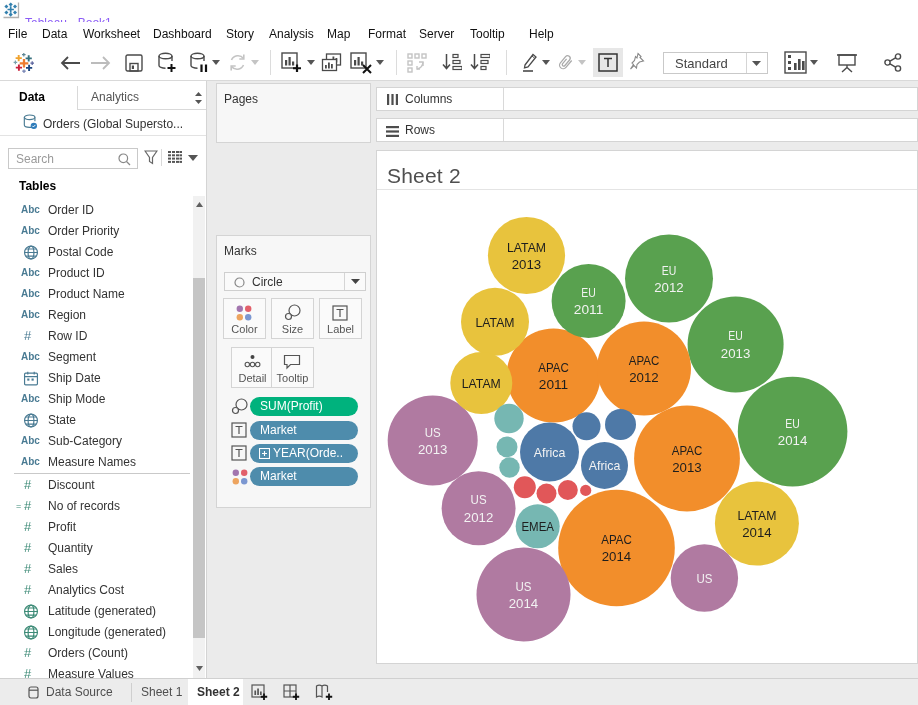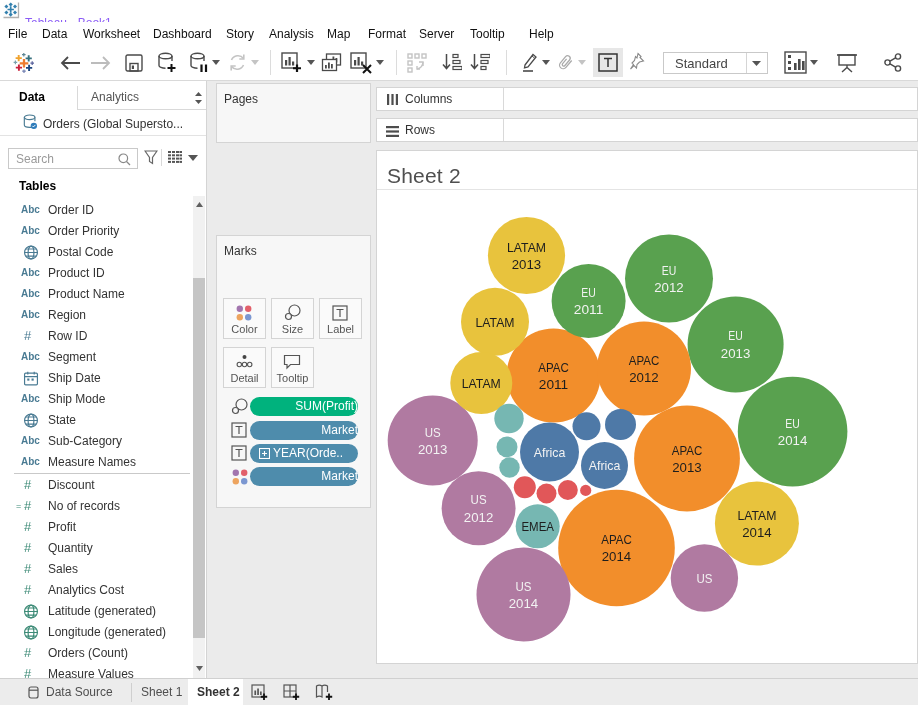--- a/index.html
+++ b/index.html
@@ -38,21 +38,21 @@
 
 #sbar { position:absolute; left:193px; top:115px; width:12px; height:482px; background:#f1f1f1; }
 #sthumb { position:absolute; left:193px; top:197px; width:12px; height:360px; background:#c5c5c5; }
 
 #midpanel { position:absolute; left:207px; top:81px; width:168px; height:597px; background:#ebebeb; }
 .card { position:absolute; left:9px; width:155px; background:#f7f7f7; border:1px solid #d4d4d4; }
 .card .cap { position:absolute; left:7px; top:8px; font-size:12px; color:#333; }
 #combo { position:absolute; left:17px; top:191px; width:142px; height:19px; background:#fafafa; border:1px solid #cfcfcf; }
 .mbtn { position:absolute; width:43px; height:41px; background:#fafafa; border:1px solid #d4d4d4; text-align:center; }
 .mbtn .lbl { position:absolute; left:0; width:100%; bottom:3px; font-size:11px; color:#555; text-align:center; }
-.pillrow { position:absolute; left:0; width:140px; height:19px;text-align:right; }
+.pillrow { position:absolute; left:0; width:140px; height:19px; }
 .pill { position:absolute; left:43px; top:0; width:108px; height:19px; border-radius:9.5px; font-size:12px; color:#fff; padding-left:10px; padding-top:2px; }
 .pgreen { background:#00b27d; }
 .pblue { background:#4e8cac; }
 
 #canvas { position:absolute; left:375px; top:81px; width:543px; height:597px; background:#ebebeb; }
 .shelf { position:absolute; left:1px; width:542px; height:24px; background:#fff; border:1px solid #d4d4d4; }
 .shelf .cap { position:absolute; left:28px; top:4px; font-size:12px; color:#333; }
 .shelf .divl { position:absolute; left:126px; top:0; width:1px; height:22px; background:#d9d9d9; }
 #sheetcard { position:absolute; left:1px; top:69px; width:542px; height:514px; background:#fff; border:1px solid #d4d4d4; }
 #sheettitle { position:absolute; left:10px; top:13px; font-size:21px; color:#4f4f4f; letter-spacing:0.2px; }
@@ -439,20 +439,30 @@
         <path d="M3.5 5 L0 0 H7 Z" fill="#606060"></path>
       </svg>
   </div>
   <div id="midpanel">
     <div class="card" style="top:2px; height:60px;">
         <span class="cap">Pages</span>
       </div>
     <div class="card" style="top:154px; height:273px;">
         <span class="cap">Marks</span>
       </div>
+    <div id="combo">
+      <svg style="position:absolute;left:9px;top:4px" width="11" height="11" viewBox="0 0 11 11">
+          <circle cx="5.5" cy="5.5" r="4.5" stroke="#888" stroke-width="1.2" fill="none"></circle>
+        </svg>
+      <span style="position:absolute;left:27px;top:2px;font-size:12px;color:#333">Circle</span>
+      <span style="position:absolute;left:119px;top:0;width:1px;height:17px;background:#d5d5d5"></span>
+      <svg style="position:absolute;left:126px;top:6px" width="9" height="5" viewBox="0 0 9 5">
+          <path d="M0 0 L9 0 L4.5 5 Z" fill="#444"></path>
+        </svg>
+    </div>
     <div class="mbtn" style="left:16px;top:217px">
       <span style="position:absolute;left:11px;top:5px"><svg width="18" height="18" viewBox="0 0 18 18">
             <circle cx="4.8" cy="4.8" r="3.2" fill="#a275ae"></circle>
             <circle cx="13.2" cy="4.8" r="3.2" fill="#e2606b"></circle>
             <circle cx="4.8" cy="13.2" r="3.2" fill="#eda45f"></circle>
             <circle cx="13.2" cy="13.2" r="3.2" fill="#7b97d1"></circle>
           </svg></span>
       <span class="lbl">Color</span>
     </div>
     <div class="mbtn" style="left:64px;top:217px">
@@ -462,21 +472,21 @@
           </svg></span>
       <span class="lbl">Size</span>
     </div>
     <div class="mbtn" style="left:112px;top:217px">
       <span style="position:absolute;left:12px;top:6px"><svg width="16" height="16" viewBox="0 0 16 16">
             <rect x="1" y="1" width="14" height="14" stroke="#555" stroke-width="1.2" fill="none"></rect>
             <path d="M4.5 4.5 H11.5 M8 4.5 V12" stroke="#555" stroke-width="1.2" fill="none"></path>
           </svg></span>
       <span class="lbl">Label</span>
     </div>
-    <div class="mbtn" style="left:16px;top:266px">
+    <div class="mbtn" style="left:24px;top:266px">
       <span style="position:absolute;left:12px;top:5px"><svg width="17" height="17" viewBox="0 0 17 17">
             <circle cx="8.5" cy="4" r="2" fill="#444"></circle>
             <circle cx="3.3" cy="11.5" r="2.2" stroke="#555" stroke-width="1.1" fill="none"></circle>
             <circle cx="8.5" cy="11.5" r="2.2" stroke="#555" stroke-width="1.1" fill="none"></circle>
             <circle cx="13.7" cy="11.5" r="2.2" stroke="#555" stroke-width="1.1" fill="none"></circle>
           </svg></span>
       <span class="lbl">Detail</span>
     </div>
     <div class="mbtn" style="left:64px;top:266px">
       <span style="position:absolute;left:11px;top:6px"><svg width="18" height="16" viewBox="0 0 18 16">

